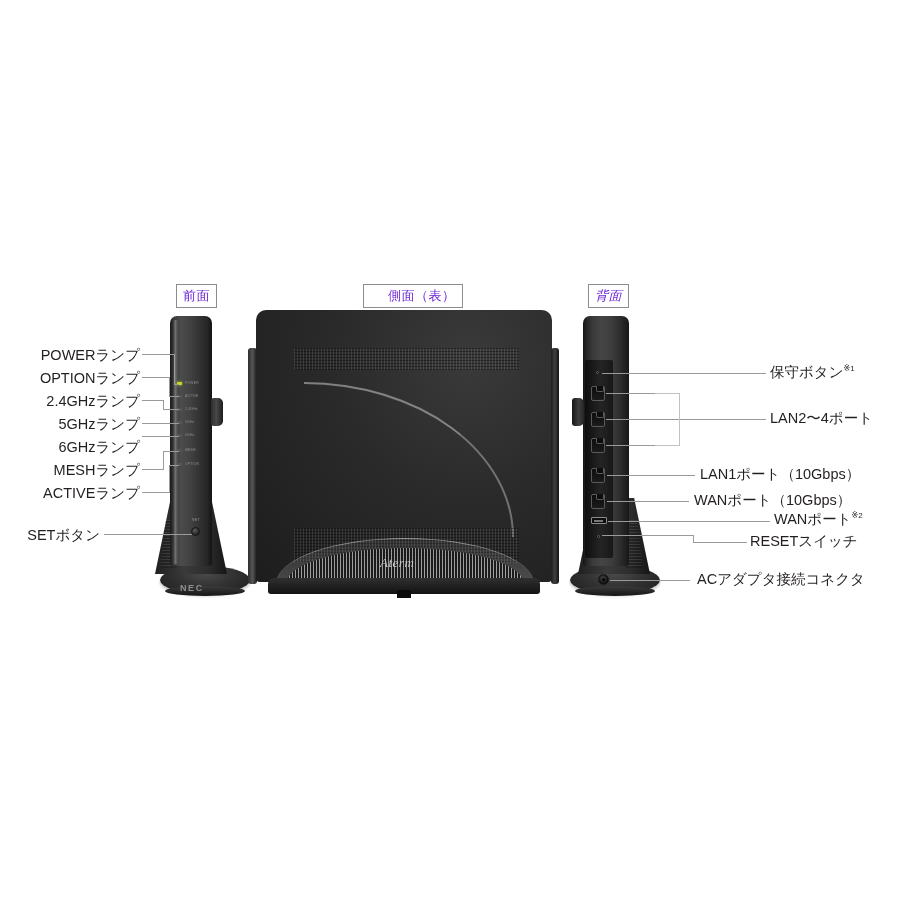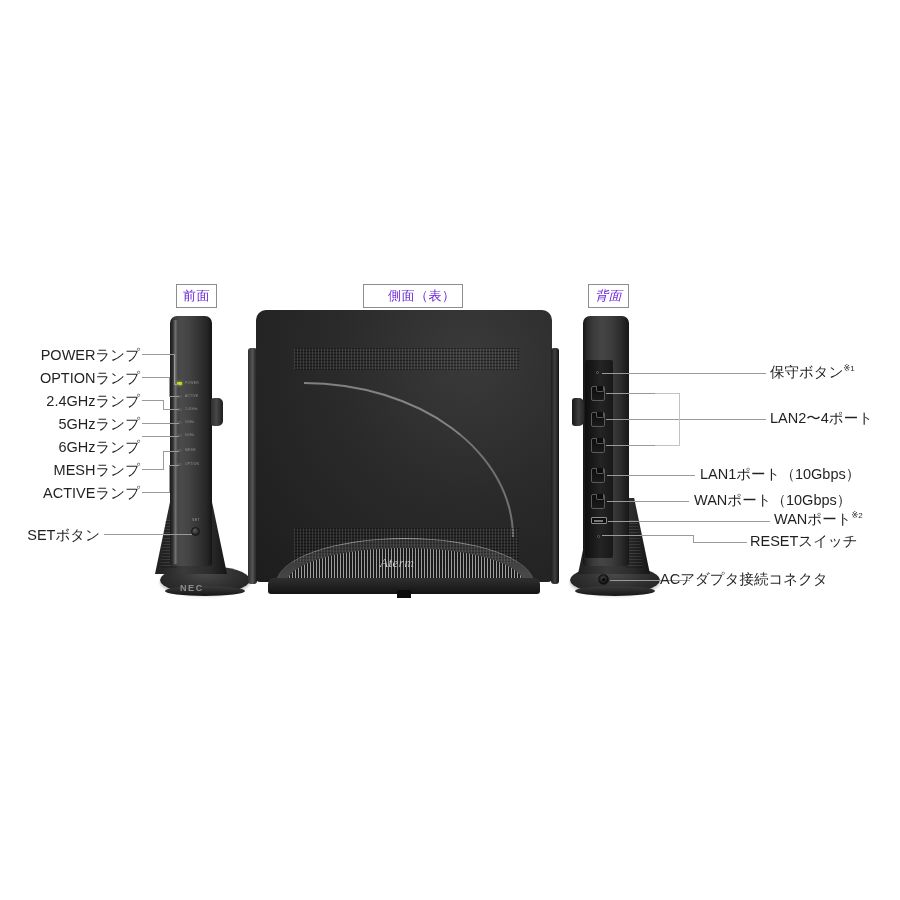--- a/index.html
+++ b/index.html
@@ -442,15 +442,15 @@
 
   <div class="lead h" style="left:608px; top:521px; width:162px;"></div>
   <div class="calloutR" style="left:774px; top:512px;"><span>WANポート</span><span class="sup">※2</span></div>
 
   <div class="lead h" style="left:602px; top:535px; width:92px;"></div>
   <div class="lead v" style="left:693px; top:535px; height:8px;"></div>
   <div class="lead h" style="left:693px; top:542px; width:54px;"></div>
   <div class="calloutR" style="left:750px; top:534px;"><span>RESETスイッチ</span></div>
 
   <div class="lead h" style="left:610px; top:580px; width:80px;"></div>
-  <div class="calloutR" style="left:660px; top:572px;"><span>ACアダプタ接続コネクタ</span></div>
+  <div class="calloutR" style="left:697px; top:572px;"><span>ACアダプタ接続コネクタ</span></div>
 
 </div>
 
 </body></html>

